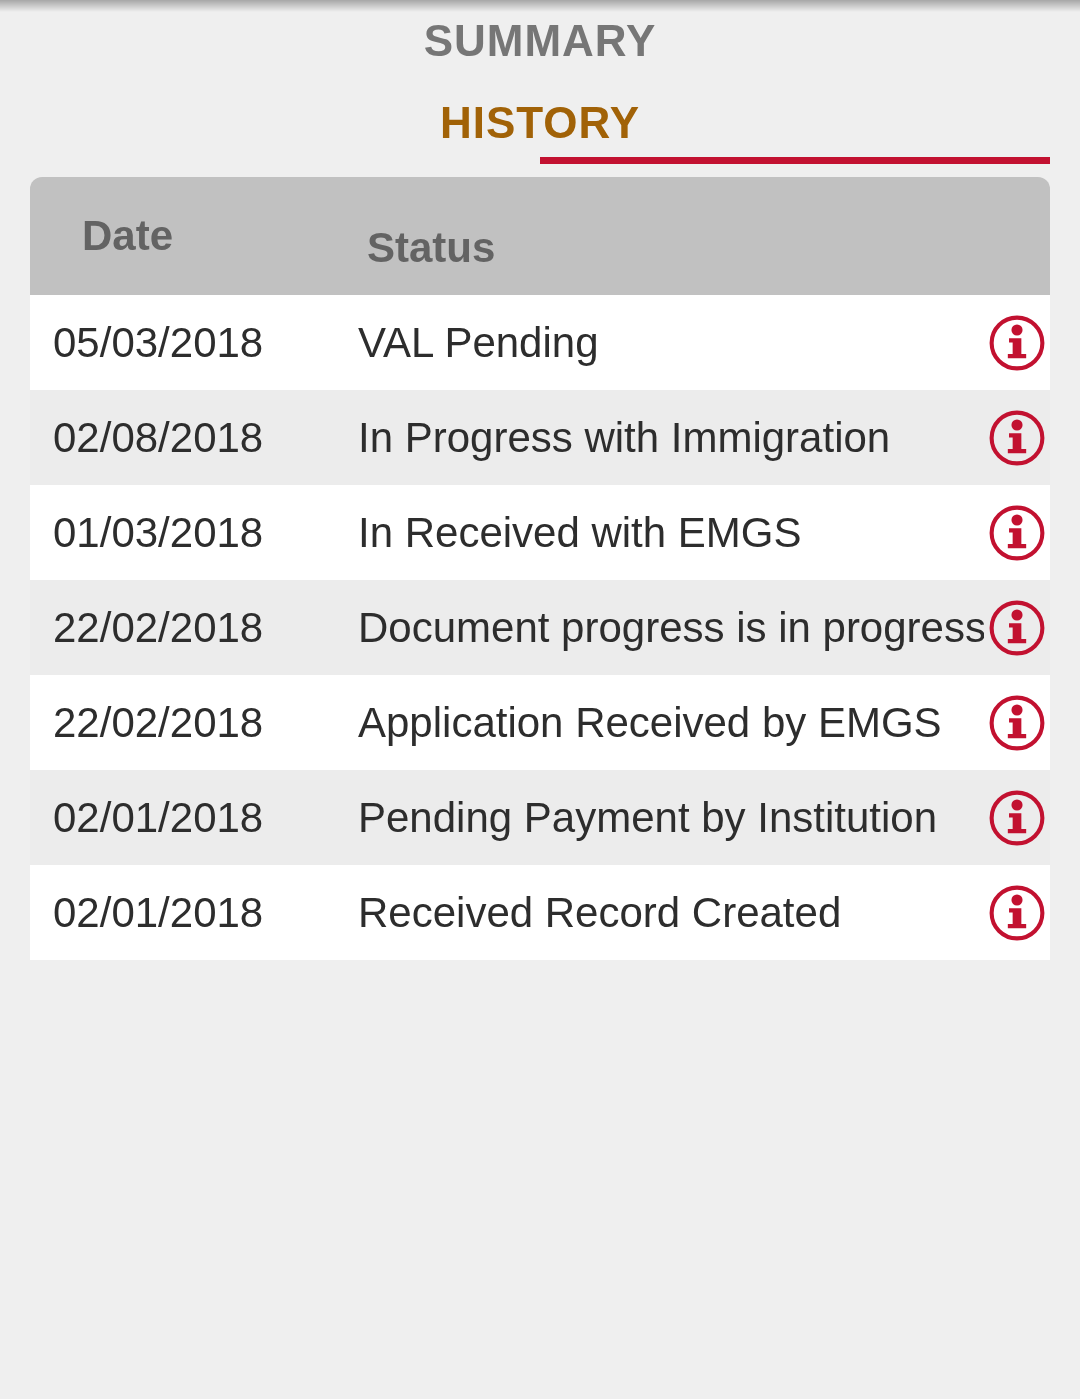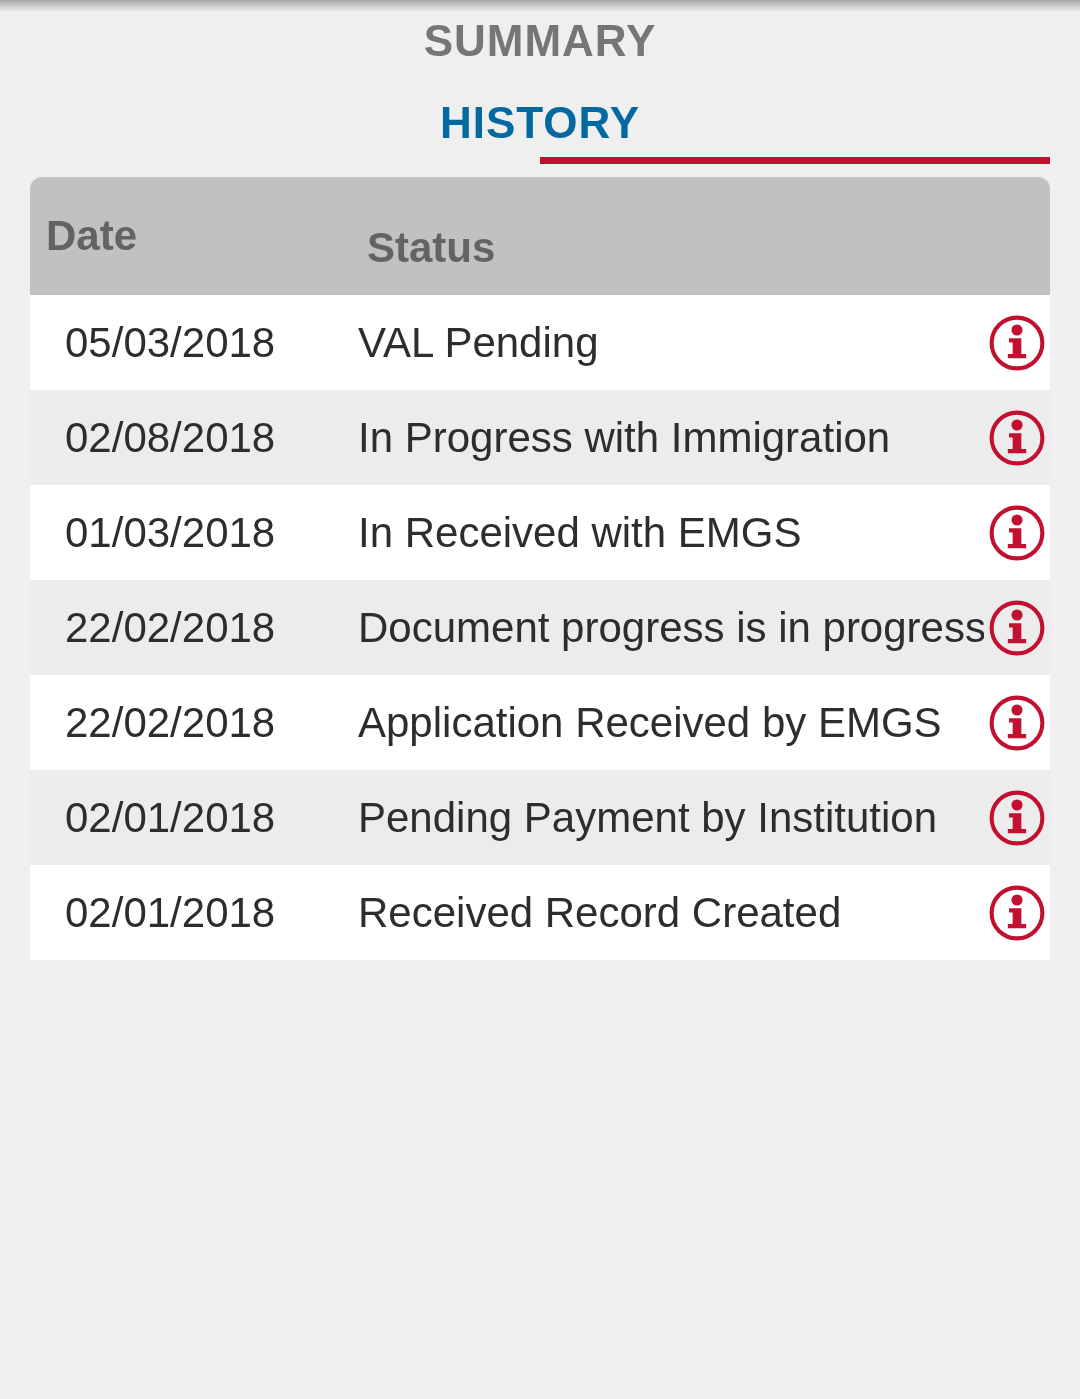--- a/index.html
+++ b/index.html
@@ -33,21 +33,21 @@
     display: flex;
     align-items: center;
     justify-content: center;
     font-size: 44px;
     font-weight: 700;
     letter-spacing: 1px;
     color: #767676;
     cursor: pointer;
     user-select: none;
   }
-  .tab.active { color: #0369a1; }
+  .tab.active { color: #a16207; }
   .tab-indicator {
     position: absolute;
     left: 50%;
     bottom: 0;
     width: 50%;
     height: 7px;
     background: #c21130;
   }
 
   .history-table {
@@ -63,28 +63,28 @@
   }
   .t-head {
     height: 118px;
     background: #c1c1c1;
   }
   .t-head .cell {
     font-weight: 700;
     color: #636363;
     font-size: 42px;
   }
-  .t-head .cell-date { padding-left: 16px; }
+  .t-head .cell-date { padding-left: 52px; }
   .t-head .cell-status { padding-left: 9px; margin-top: 24px; }
 
   .t-body .t-row { height: 95px; background: #ffffff; }
   .t-body .t-row:nth-child(even) { background: #ececec; }
 
   .cell { font-size: 42px; color: #2d2d2d; white-space: nowrap; overflow: hidden; }
-  .cell-date { padding-left: 35px; }
+  .cell-date { padding-left: 23px; }
   .cell-status { padding-left: 0; }
 
   .cell-info {
     display: flex;
     justify-content: flex-end;
     align-items: center;
     padding-right: 4px;
   }
   .info-btn {
     background: none;

